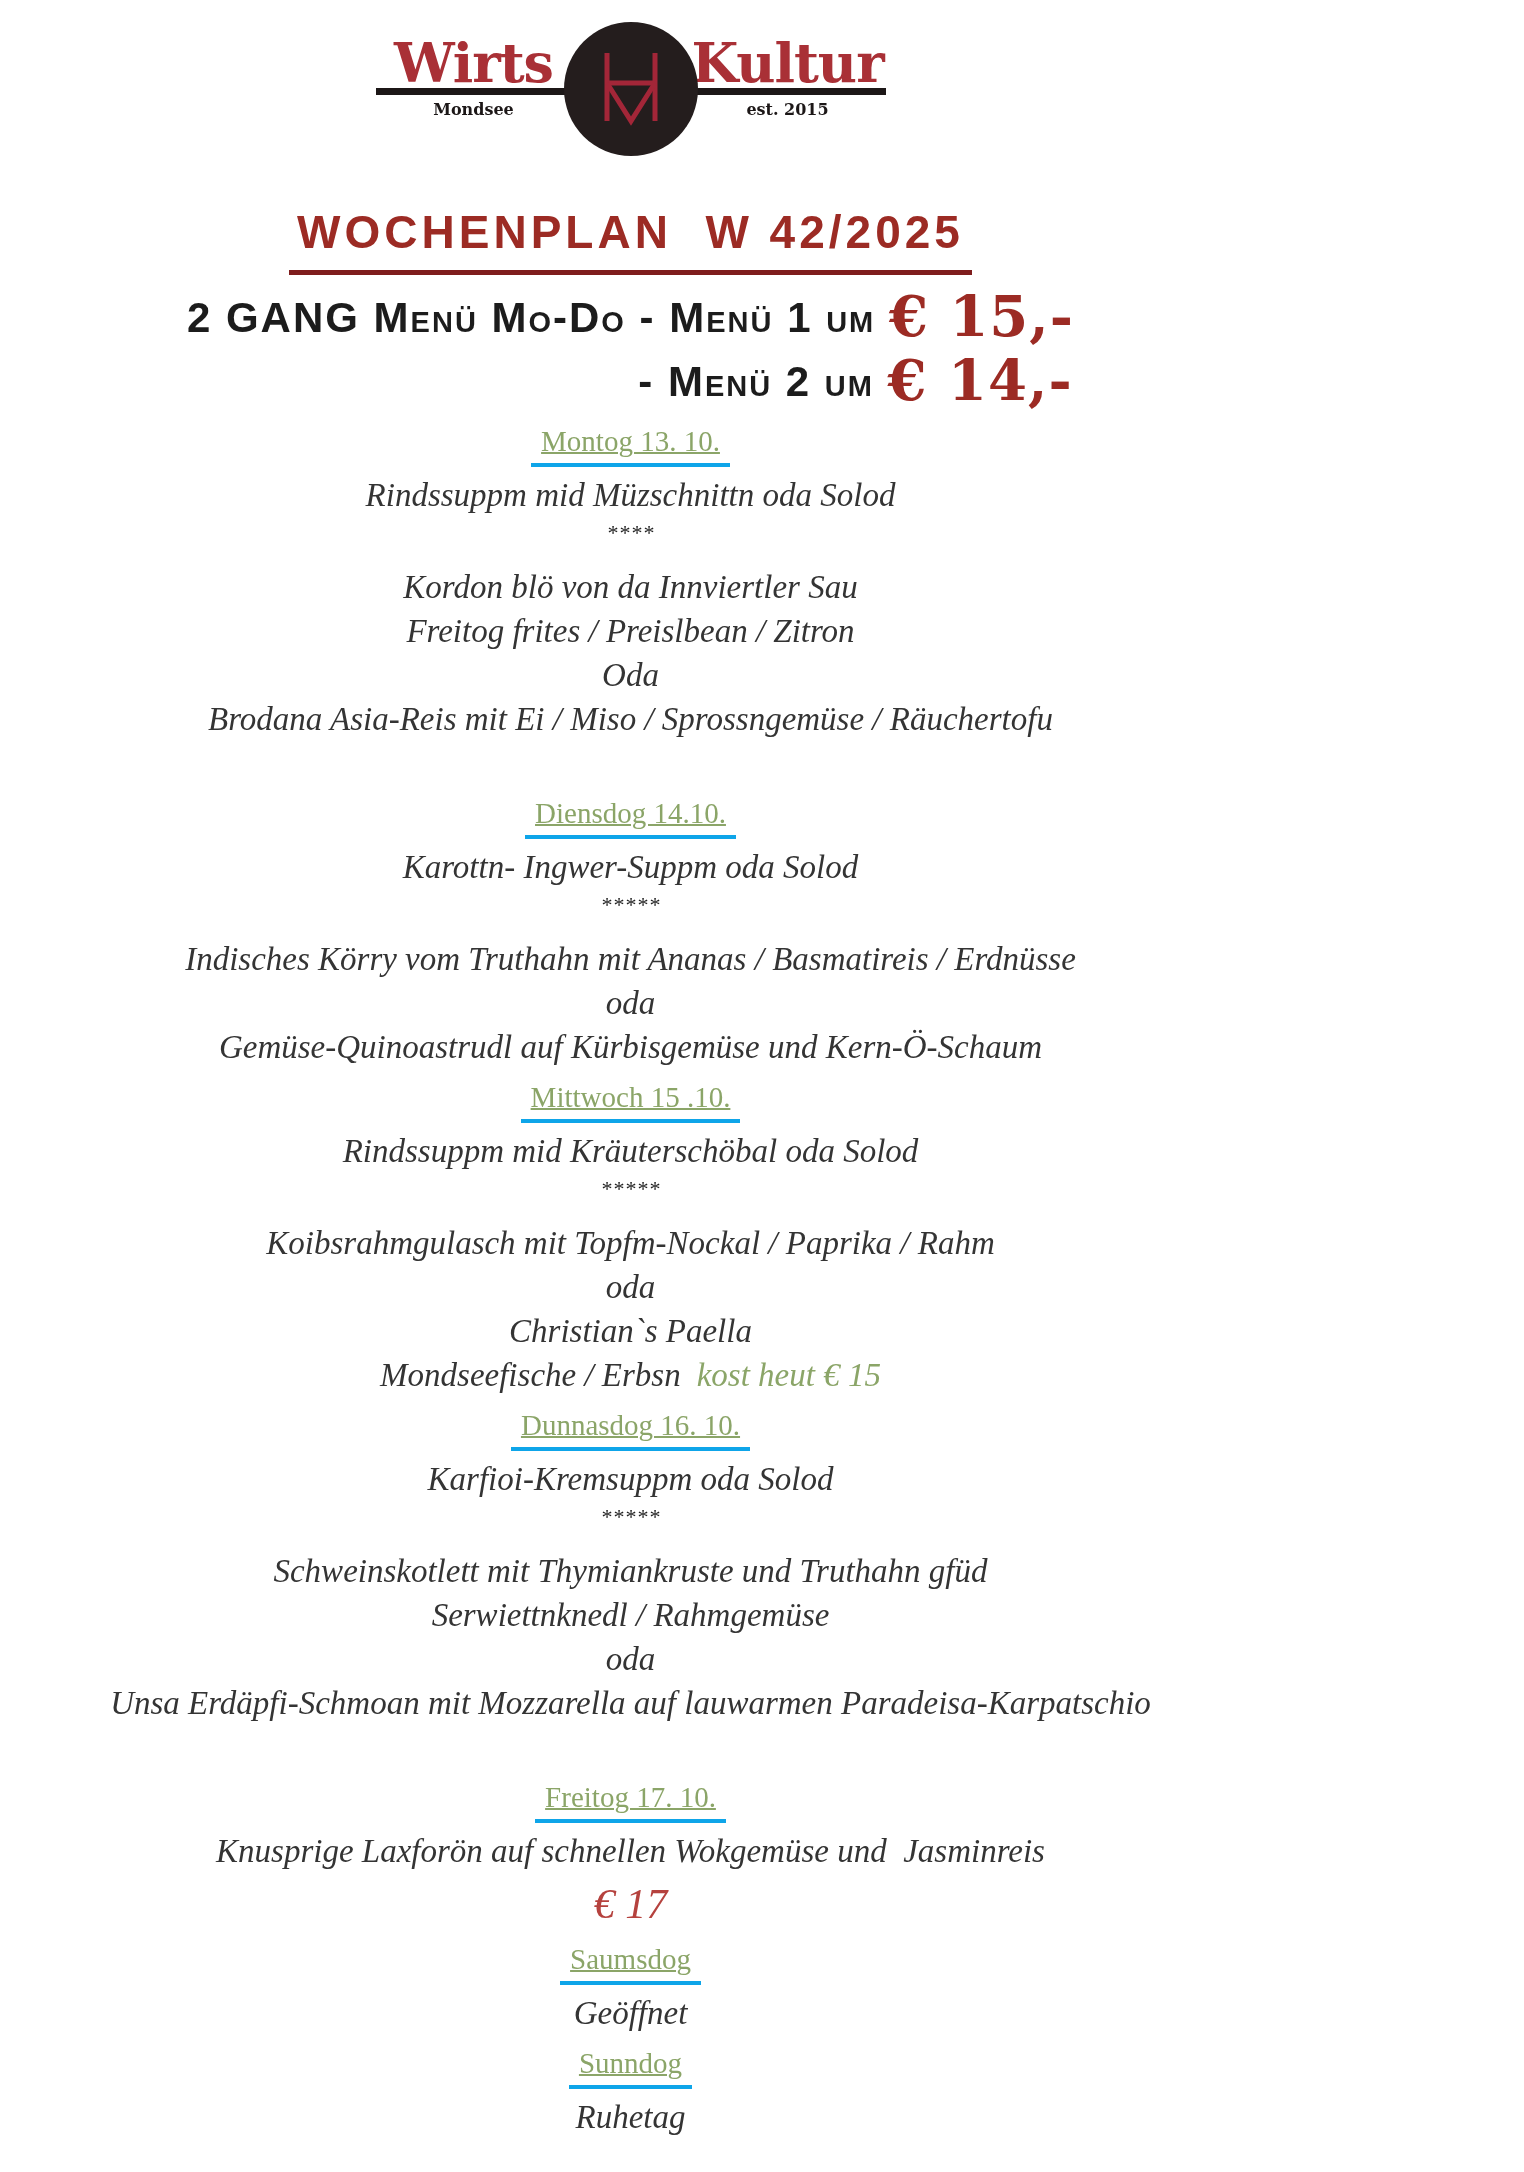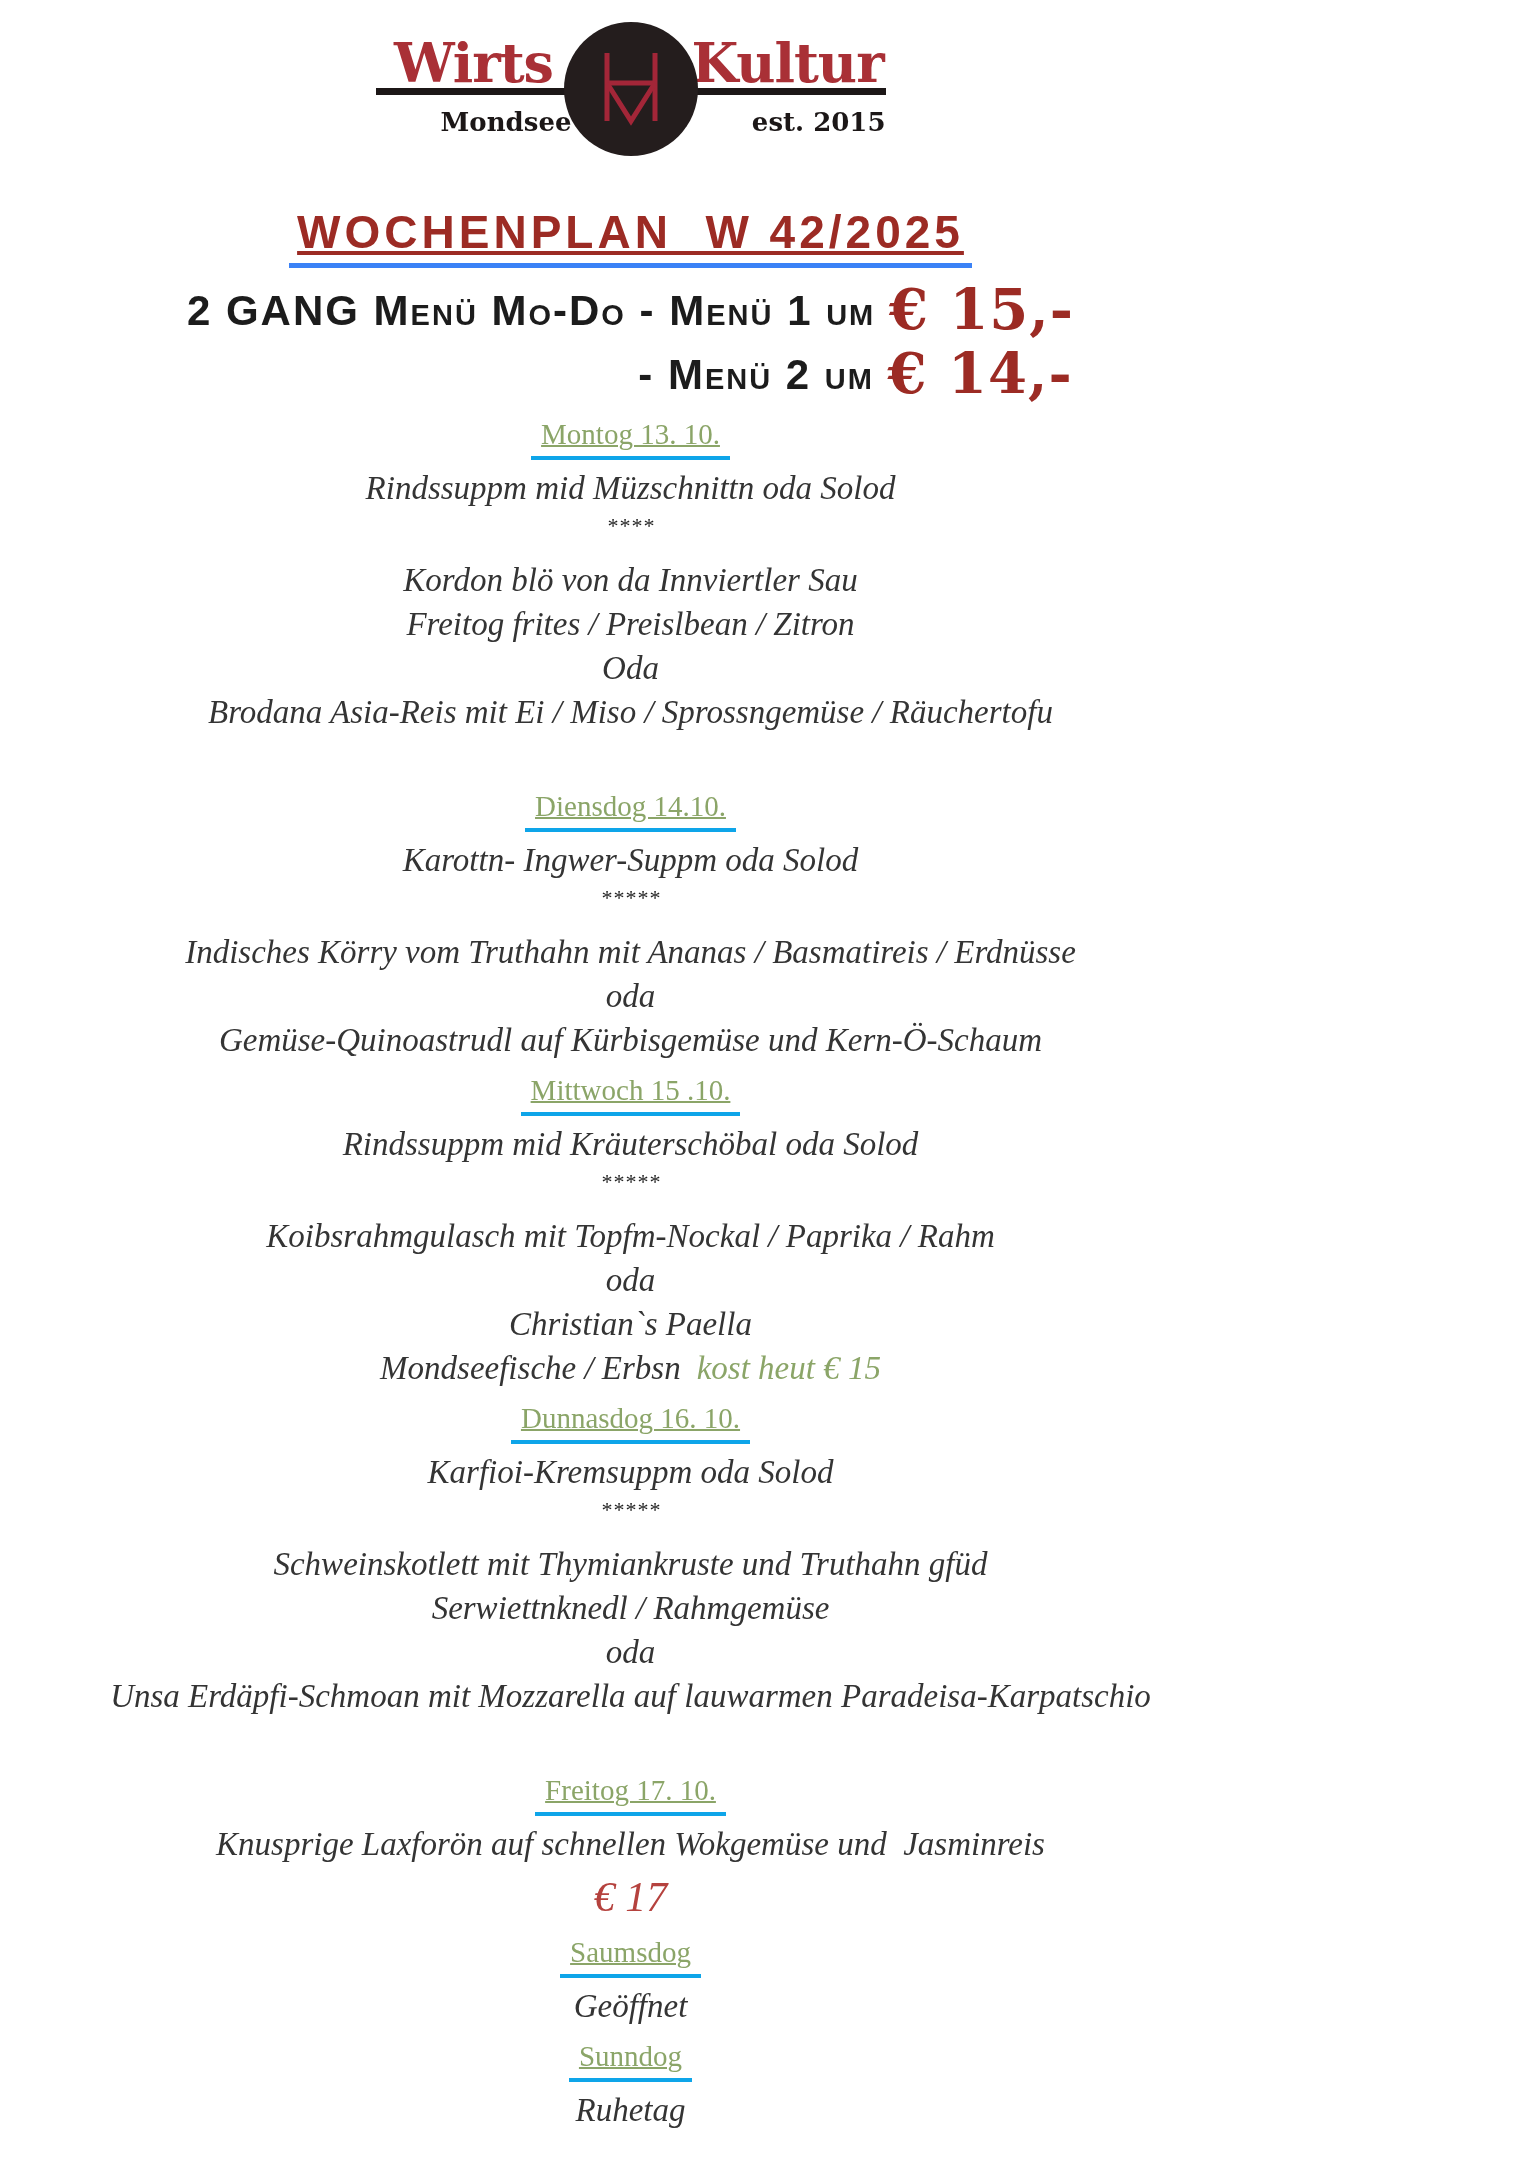--- a/index.html
+++ b/index.html
@@ -14,35 +14,35 @@
   
   .logo { display:flex; justify-content:center; align-items:flex-start; height:128px; margin-bottom:42px; }
   .logo-side { width:196px; }
   .logo-word {
     font-family:"DejaVu Serif", serif; font-weight:bold;
     font-size:54px; line-height:54px; color:#a93036; letter-spacing:-1px;
   }
   .logo-rule { height:7px; background:#1c1717; margin-top:-2px; }
   .logo-sub {
     font-family:"DejaVu Serif", serif; font-weight:bold;
-    font-size:26px; line-height:30px; color:#1c1717; margin-top:12px;text-align:right;
+    font-size:16px; line-height:30px; color:#1c1717; margin-top:0;
   }
   .logo-circle {
     width:134px; height:134px; border-radius:50%;
     background:#241d1d; margin:-14px -8px 0; position:relative; z-index:2;
     display:flex; align-items:center; justify-content:center; flex:0 0 auto;
   }
 
   
   .title {
     display:inline-block;
     font-family:"Liberation Sans", sans-serif; font-weight:bold;
     font-size:46px; line-height:52px; letter-spacing:4px;
-    color:#9c2b24; border-bottom:5px solid #3b82f6;
-    padding:0 8px 5px; white-space:pre; margin-bottom:10px;text-decoration:underline;
+    color:#9c2b24; border-bottom:5px solid #7f1d1d;
+    padding:0 8px 12px; white-space:pre; margin-bottom:10px;
   }
   .menu-line {
     font-family:"Liberation Sans", sans-serif; font-variant:small-caps;
     font-weight:bold; font-size:42px; line-height:62px; letter-spacing:2px;
     color:#1c1c1c; white-space:pre;
   }
   .menu-line .price-lg {
     font-family:"DejaVu Serif", serif; font-variant:normal; font-weight:bold;
     font-size:56px; color:#9c2b24; letter-spacing:1px; vertical-align:-4px;
   }

